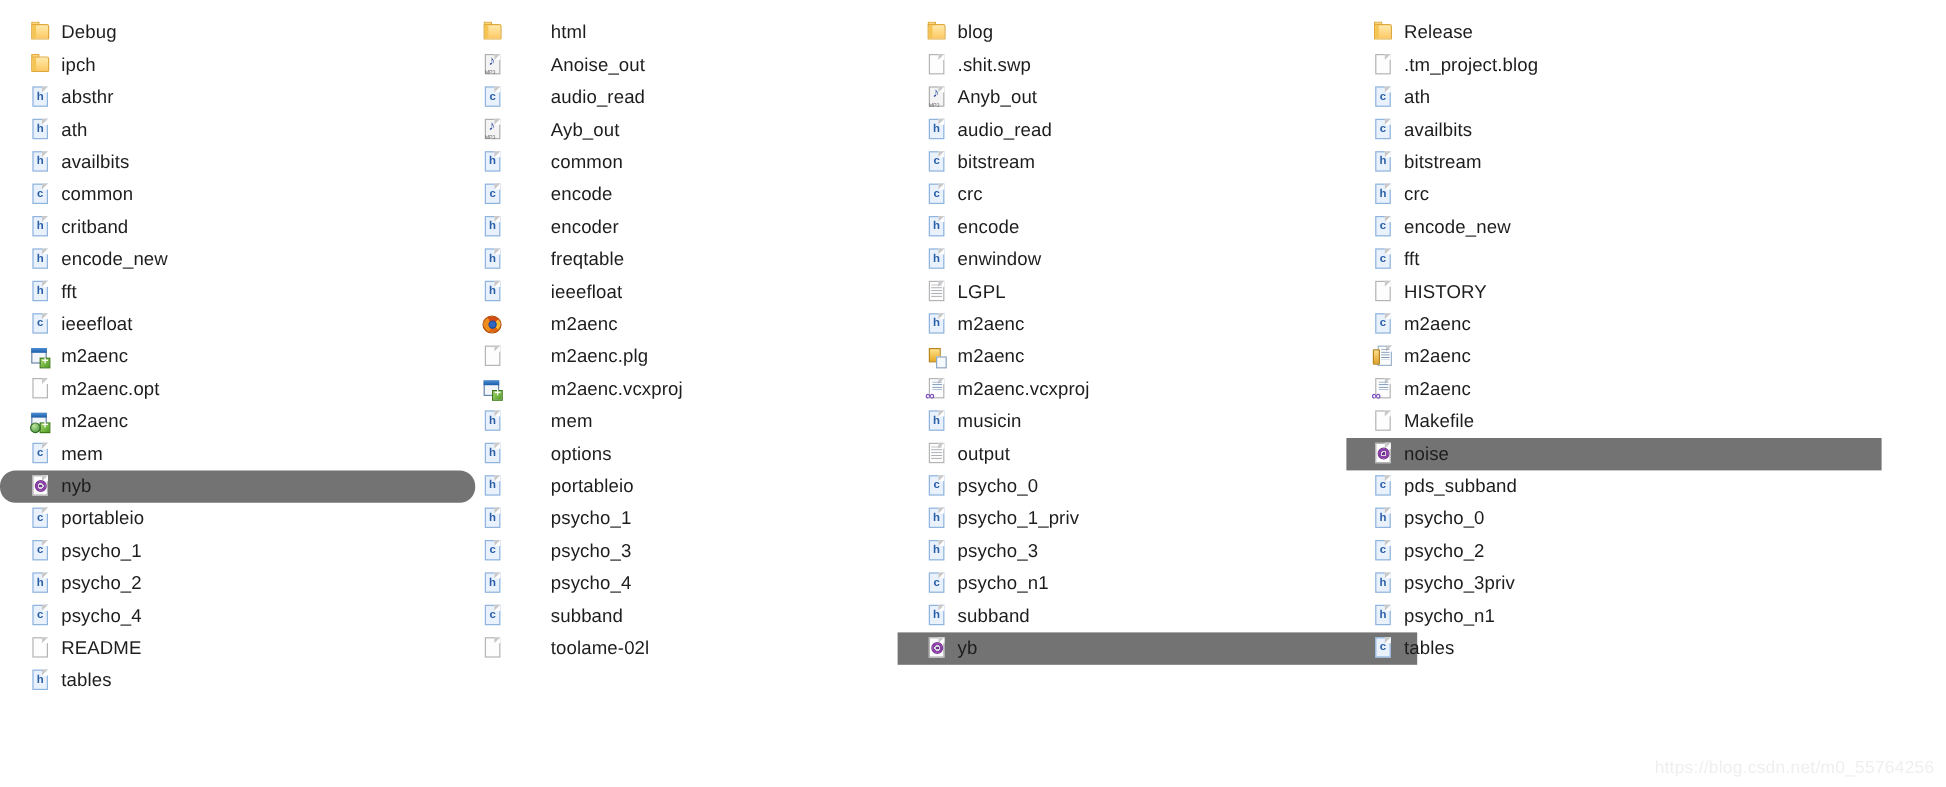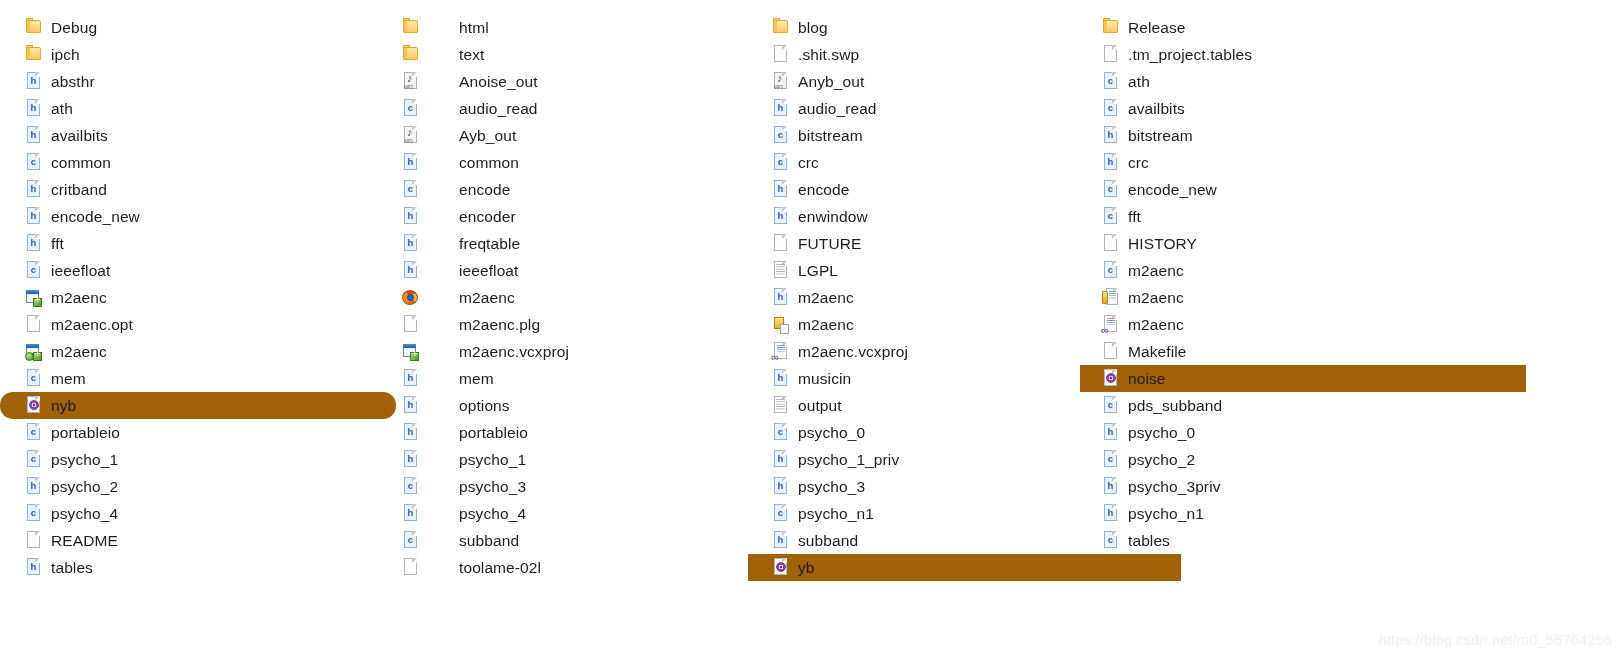--- a/index.html
+++ b/index.html
@@ -17,35 +17,35 @@
     left:0;top:0;
     width:1622px;height:656px;
   }
   .column{
     position:absolute;
     top:14px;
   }
   .col0{left:0px;width:396px;}
   .col1{left:374px;width:396px;}
   .col2{left:748px;width:396px;}
-  .col3{left:1080px;width:446px;}
+  .col3{left:1122px;width:446px;}
 
   .row{
     height:27px;
     display:flex;
     align-items:center;
     box-sizing:border-box;
     padding-left:25px;
     white-space:nowrap;
   }
   .col1 .row{padding-left:28px;gap:31px;}
   .col2 .row{padding-left:24px;}
   .col3 .row{padding-left:22px;}
 
-  .row.sel{background:#a16207;}
+  .row.sel{background:#737373;}
   .col0 .row.sel{ margin-left:0; width:396px;border-radius:13px;}
   .col2 .row.sel{ width:433px;}
   .col3 .row.sel{ width:446px;}
 
   .ic{
     width:17px;height:19px;
     flex:0 0 17px;
     margin-right:9px;
     position:relative;
     display:inline-block;
@@ -431,409 +431,395 @@
     <div class="column col1">
       <div class="row">
         <span class="ic foldericon">
           <span class="ftab"></span>
           <span class="fback"></span>
           <span class="fhi"></span>
         </span>
         <span class="lbl">html</span>
       </div>
       <div class="row">
+        <span class="ic mp3icon">
+          <span class="sheet"></span>
+          <span class="note">♪</span>
+          <span class="tag">MP3</span>
+        </span>
+        <span class="lbl">Anoise_out</span>
+      </div>
+      <div class="row">
+        <span class="ic codeicon">
+          <span class="sheet"></span>
+          <span class="letter">c</span>
+        </span>
+        <span class="lbl">audio_read</span>
+      </div>
+      <div class="row">
+        <span class="ic mp3icon">
+          <span class="sheet"></span>
+          <span class="note">♪</span>
+          <span class="tag">MP3</span>
+        </span>
+        <span class="lbl">Ayb_out</span>
+      </div>
+      <div class="row">
+        <span class="ic codeicon">
+          <span class="sheet"></span>
+          <span class="letter">h</span>
+        </span>
+        <span class="lbl">common</span>
+      </div>
+      <div class="row">
+        <span class="ic codeicon">
+          <span class="sheet"></span>
+          <span class="letter">c</span>
+        </span>
+        <span class="lbl">encode</span>
+      </div>
+      <div class="row">
+        <span class="ic codeicon">
+          <span class="sheet"></span>
+          <span class="letter">h</span>
+        </span>
+        <span class="lbl">encoder</span>
+      </div>
+      <div class="row">
+        <span class="ic codeicon">
+          <span class="sheet"></span>
+          <span class="letter">h</span>
+        </span>
+        <span class="lbl">freqtable</span>
+      </div>
+      <div class="row">
+        <span class="ic codeicon">
+          <span class="sheet"></span>
+          <span class="letter">h</span>
+        </span>
+        <span class="lbl">ieeefloat</span>
+      </div>
+      <div class="row">
+        <span class="ic ffxicon">
+          <span class="ball"></span>
+          <span class="inner"></span>
+        </span>
+        <span class="lbl">m2aenc</span>
+      </div>
+      <div class="row">
+        <span class="ic">
+          <span class="sheet"></span>
+        </span>
+        <span class="lbl">m2aenc.plg</span>
+      </div>
+      <div class="row">
+        <span class="ic vsicon">
+          <span class="win"></span>
+          <span class="bar"></span>
+          <span class="spark"></span>
+        </span>
+        <span class="lbl">m2aenc.vcxproj</span>
+      </div>
+      <div class="row">
+        <span class="ic codeicon">
+          <span class="sheet"></span>
+          <span class="letter">h</span>
+        </span>
+        <span class="lbl">mem</span>
+      </div>
+      <div class="row">
+        <span class="ic codeicon">
+          <span class="sheet"></span>
+          <span class="letter">h</span>
+        </span>
+        <span class="lbl">options</span>
+      </div>
+      <div class="row">
+        <span class="ic codeicon">
+          <span class="sheet"></span>
+          <span class="letter">h</span>
+        </span>
+        <span class="lbl">portableio</span>
+      </div>
+      <div class="row">
+        <span class="ic codeicon">
+          <span class="sheet"></span>
+          <span class="letter">h</span>
+        </span>
+        <span class="lbl">psycho_1</span>
+      </div>
+      <div class="row">
+        <span class="ic codeicon">
+          <span class="sheet"></span>
+          <span class="letter">c</span>
+        </span>
+        <span class="lbl">psycho_3</span>
+      </div>
+      <div class="row">
+        <span class="ic codeicon">
+          <span class="sheet"></span>
+          <span class="letter">h</span>
+        </span>
+        <span class="lbl">psycho_4</span>
+      </div>
+      <div class="row">
+        <span class="ic codeicon">
+          <span class="sheet"></span>
+          <span class="letter">c</span>
+        </span>
+        <span class="lbl">subband</span>
+      </div>
+      <div class="row">
+        <span class="ic">
+          <span class="sheet"></span>
+        </span>
+        <span class="lbl">toolame-02l</span>
+      </div>
+    </div>
+    <div class="column col2">
+      <div class="row">
         <span class="ic foldericon">
           <span class="ftab"></span>
           <span class="fback"></span>
           <span class="fhi"></span>
         </span>
-        <span class="lbl">text</span>
+        <span class="lbl">blog</span>
+      </div>
+      <div class="row">
+        <span class="ic">
+          <span class="sheet"></span>
+        </span>
+        <span class="lbl">.shit.swp</span>
       </div>
       <div class="row">
         <span class="ic mp3icon">
           <span class="sheet"></span>
           <span class="note">♪</span>
           <span class="tag">MP3</span>
         </span>
-        <span class="lbl">Anoise_out</span>
-      </div>
-      <div class="row">
-        <span class="ic codeicon">
-          <span class="sheet"></span>
-          <span class="letter">c</span>
+        <span class="lbl">Anyb_out</span>
+      </div>
+      <div class="row">
+        <span class="ic codeicon">
+          <span class="sheet"></span>
+          <span class="letter">h</span>
         </span>
         <span class="lbl">audio_read</span>
       </div>
       <div class="row">
-        <span class="ic mp3icon">
-          <span class="sheet"></span>
-          <span class="note">♪</span>
-          <span class="tag">MP3</span>
-        </span>
-        <span class="lbl">Ayb_out</span>
-      </div>
-      <div class="row">
-        <span class="ic codeicon">
-          <span class="sheet"></span>
-          <span class="letter">h</span>
-        </span>
-        <span class="lbl">common</span>
-      </div>
-      <div class="row">
-        <span class="ic codeicon">
-          <span class="sheet"></span>
-          <span class="letter">c</span>
+        <span class="ic codeicon">
+          <span class="sheet"></span>
+          <span class="letter">c</span>
+        </span>
+        <span class="lbl">bitstream</span>
+      </div>
+      <div class="row">
+        <span class="ic codeicon">
+          <span class="sheet"></span>
+          <span class="letter">c</span>
+        </span>
+        <span class="lbl">crc</span>
+      </div>
+      <div class="row">
+        <span class="ic codeicon">
+          <span class="sheet"></span>
+          <span class="letter">h</span>
         </span>
         <span class="lbl">encode</span>
       </div>
       <div class="row">
         <span class="ic codeicon">
           <span class="sheet"></span>
           <span class="letter">h</span>
         </span>
-        <span class="lbl">encoder</span>
-      </div>
-      <div class="row">
-        <span class="ic codeicon">
-          <span class="sheet"></span>
-          <span class="letter">h</span>
-        </span>
-        <span class="lbl">freqtable</span>
-      </div>
-      <div class="row">
-        <span class="ic codeicon">
-          <span class="sheet"></span>
-          <span class="letter">h</span>
-        </span>
-        <span class="lbl">ieeefloat</span>
-      </div>
-      <div class="row">
-        <span class="ic ffxicon">
-          <span class="ball"></span>
-          <span class="inner"></span>
+        <span class="lbl">enwindow</span>
+      </div>
+      <div class="row">
+        <span class="ic txticon">
+          <span class="sheet"></span>
+          <span class="lines"></span>
+        </span>
+        <span class="lbl">LGPL</span>
+      </div>
+      <div class="row">
+        <span class="ic codeicon">
+          <span class="sheet"></span>
+          <span class="letter">h</span>
         </span>
         <span class="lbl">m2aenc</span>
       </div>
       <div class="row">
-        <span class="ic">
-          <span class="sheet"></span>
-        </span>
-        <span class="lbl">m2aenc.plg</span>
-      </div>
-      <div class="row">
-        <span class="ic vsicon">
-          <span class="win"></span>
-          <span class="bar"></span>
-          <span class="spark"></span>
+        <span class="ic pkgicon">
+          <span class="box"></span>
+          <span class="pg"></span>
+        </span>
+        <span class="lbl">m2aenc</span>
+      </div>
+      <div class="row">
+        <span class="ic vcxicon">
+          <span class="sheet"></span>
+          <span class="stripes"></span>
+          <span class="inf">∞</span>
         </span>
         <span class="lbl">m2aenc.vcxproj</span>
       </div>
       <div class="row">
         <span class="ic codeicon">
           <span class="sheet"></span>
           <span class="letter">h</span>
         </span>
-        <span class="lbl">mem</span>
-      </div>
-      <div class="row">
-        <span class="ic codeicon">
-          <span class="sheet"></span>
-          <span class="letter">h</span>
-        </span>
-        <span class="lbl">options</span>
-      </div>
-      <div class="row">
-        <span class="ic codeicon">
-          <span class="sheet"></span>
-          <span class="letter">h</span>
-        </span>
-        <span class="lbl">portableio</span>
-      </div>
-      <div class="row">
-        <span class="ic codeicon">
-          <span class="sheet"></span>
-          <span class="letter">h</span>
-        </span>
-        <span class="lbl">psycho_1</span>
-      </div>
-      <div class="row">
-        <span class="ic codeicon">
-          <span class="sheet"></span>
-          <span class="letter">c</span>
+        <span class="lbl">musicin</span>
+      </div>
+      <div class="row">
+        <span class="ic txticon">
+          <span class="sheet"></span>
+          <span class="lines"></span>
+        </span>
+        <span class="lbl">output</span>
+      </div>
+      <div class="row">
+        <span class="ic codeicon">
+          <span class="sheet"></span>
+          <span class="letter">c</span>
+        </span>
+        <span class="lbl">psycho_0</span>
+      </div>
+      <div class="row">
+        <span class="ic codeicon">
+          <span class="sheet"></span>
+          <span class="letter">h</span>
+        </span>
+        <span class="lbl">psycho_1_priv</span>
+      </div>
+      <div class="row">
+        <span class="ic codeicon">
+          <span class="sheet"></span>
+          <span class="letter">h</span>
         </span>
         <span class="lbl">psycho_3</span>
       </div>
       <div class="row">
         <span class="ic codeicon">
           <span class="sheet"></span>
-          <span class="letter">h</span>
-        </span>
-        <span class="lbl">psycho_4</span>
-      </div>
-      <div class="row">
-        <span class="ic codeicon">
-          <span class="sheet"></span>
-          <span class="letter">c</span>
+          <span class="letter">c</span>
+        </span>
+        <span class="lbl">psycho_n1</span>
+      </div>
+      <div class="row">
+        <span class="ic codeicon">
+          <span class="sheet"></span>
+          <span class="letter">h</span>
         </span>
         <span class="lbl">subband</span>
       </div>
-      <div class="row">
-        <span class="ic">
-          <span class="sheet"></span>
-        </span>
-        <span class="lbl">toolame-02l</span>
+      <div class="row sel">
+        <span class="ic objicon">
+          <span class="sheet"></span>
+          <span class="disc"></span>
+        </span>
+        <span class="lbl">yb</span>
       </div>
     </div>
-    <div class="column col2">
+    <div class="column col3">
       <div class="row">
         <span class="ic foldericon">
           <span class="ftab"></span>
           <span class="fback"></span>
           <span class="fhi"></span>
         </span>
-        <span class="lbl">blog</span>
+        <span class="lbl">Release</span>
       </div>
       <div class="row">
         <span class="ic">
           <span class="sheet"></span>
         </span>
-        <span class="lbl">.shit.swp</span>
-      </div>
-      <div class="row">
-        <span class="ic mp3icon">
-          <span class="sheet"></span>
-          <span class="note">♪</span>
-          <span class="tag">MP3</span>
-        </span>
-        <span class="lbl">Anyb_out</span>
-      </div>
-      <div class="row">
-        <span class="ic codeicon">
-          <span class="sheet"></span>
-          <span class="letter">h</span>
-        </span>
-        <span class="lbl">audio_read</span>
-      </div>
-      <div class="row">
-        <span class="ic codeicon">
-          <span class="sheet"></span>
-          <span class="letter">c</span>
+        <span class="lbl">.tm_project.blog</span>
+      </div>
+      <div class="row">
+        <span class="ic codeicon">
+          <span class="sheet"></span>
+          <span class="letter">c</span>
+        </span>
+        <span class="lbl">ath</span>
+      </div>
+      <div class="row">
+        <span class="ic codeicon">
+          <span class="sheet"></span>
+          <span class="letter">c</span>
+        </span>
+        <span class="lbl">availbits</span>
+      </div>
+      <div class="row">
+        <span class="ic codeicon">
+          <span class="sheet"></span>
+          <span class="letter">h</span>
         </span>
         <span class="lbl">bitstream</span>
       </div>
       <div class="row">
         <span class="ic codeicon">
           <span class="sheet"></span>
-          <span class="letter">c</span>
+          <span class="letter">h</span>
         </span>
         <span class="lbl">crc</span>
       </div>
       <div class="row">
         <span class="ic codeicon">
           <span class="sheet"></span>
-          <span class="letter">h</span>
-        </span>
-        <span class="lbl">encode</span>
-      </div>
-      <div class="row">
-        <span class="ic codeicon">
-          <span class="sheet"></span>
-          <span class="letter">h</span>
-        </span>
-        <span class="lbl">enwindow</span>
+          <span class="letter">c</span>
+        </span>
+        <span class="lbl">encode_new</span>
+      </div>
+      <div class="row">
+        <span class="ic codeicon">
+          <span class="sheet"></span>
+          <span class="letter">c</span>
+        </span>
+        <span class="lbl">fft</span>
       </div>
       <div class="row">
         <span class="ic">
           <span class="sheet"></span>
         </span>
-        <span class="lbl">FUTURE</span>
-      </div>
-      <div class="row">
-        <span class="ic txticon">
-          <span class="sheet"></span>
-          <span class="lines"></span>
-        </span>
-        <span class="lbl">LGPL</span>
-      </div>
-      <div class="row">
-        <span class="ic codeicon">
-          <span class="sheet"></span>
-          <span class="letter">h</span>
+        <span class="lbl">HISTORY</span>
+      </div>
+      <div class="row">
+        <span class="ic codeicon">
+          <span class="sheet"></span>
+          <span class="letter">c</span>
         </span>
         <span class="lbl">m2aenc</span>
       </div>
       <div class="row">
-        <span class="ic pkgicon">
-          <span class="box"></span>
-          <span class="pg"></span>
+        <span class="ic libicon">
+          <span class="sheet"></span>
+          <span class="slines"></span>
+          <span class="col"></span>
         </span>
         <span class="lbl">m2aenc</span>
       </div>
       <div class="row">
         <span class="ic vcxicon">
           <span class="sheet"></span>
           <span class="stripes"></span>
           <span class="inf">∞</span>
         </span>
-        <span class="lbl">m2aenc.vcxproj</span>
-      </div>
-      <div class="row">
-        <span class="ic codeicon">
-          <span class="sheet"></span>
-          <span class="letter">h</span>
-        </span>
-        <span class="lbl">musicin</span>
-      </div>
-      <div class="row">
-        <span class="ic txticon">
-          <span class="sheet"></span>
-          <span class="lines"></span>
-        </span>
-        <span class="lbl">output</span>
-      </div>
-      <div class="row">
-        <span class="ic codeicon">
-          <span class="sheet"></span>
-          <span class="letter">c</span>
-        </span>
-        <span class="lbl">psycho_0</span>
-      </div>
-      <div class="row">
-        <span class="ic codeicon">
-          <span class="sheet"></span>
-          <span class="letter">h</span>
-        </span>
-        <span class="lbl">psycho_1_priv</span>
-      </div>
-      <div class="row">
-        <span class="ic codeicon">
-          <span class="sheet"></span>
-          <span class="letter">h</span>
-        </span>
-        <span class="lbl">psycho_3</span>
-      </div>
-      <div class="row">
-        <span class="ic codeicon">
-          <span class="sheet"></span>
-          <span class="letter">c</span>
-        </span>
-        <span class="lbl">psycho_n1</span>
-      </div>
-      <div class="row">
-        <span class="ic codeicon">
-          <span class="sheet"></span>
-          <span class="letter">h</span>
-        </span>
-        <span class="lbl">subband</span>
+        <span class="lbl">m2aenc</span>
+      </div>
+      <div class="row">
+        <span class="ic">
+          <span class="sheet"></span>
+        </span>
+        <span class="lbl">Makefile</span>
       </div>
       <div class="row sel">
         <span class="ic objicon">
           <span class="sheet"></span>
           <span class="disc"></span>
         </span>
-        <span class="lbl">yb</span>
-      </div>
-    </div>
-    <div class="column col3">
-      <div class="row">
-        <span class="ic foldericon">
-          <span class="ftab"></span>
-          <span class="fback"></span>
-          <span class="fhi"></span>
-        </span>
-        <span class="lbl">Release</span>
-      </div>
-      <div class="row">
-        <span class="ic">
-          <span class="sheet"></span>
-        </span>
-        <span class="lbl">.tm_project.tables</span>
-      </div>
-      <div class="row">
-        <span class="ic codeicon">
-          <span class="sheet"></span>
-          <span class="letter">c</span>
-        </span>
-        <span class="lbl">ath</span>
-      </div>
-      <div class="row">
-        <span class="ic codeicon">
-          <span class="sheet"></span>
-          <span class="letter">c</span>
-        </span>
-        <span class="lbl">availbits</span>
-      </div>
-      <div class="row">
-        <span class="ic codeicon">
-          <span class="sheet"></span>
-          <span class="letter">h</span>
-        </span>
-        <span class="lbl">bitstream</span>
-      </div>
-      <div class="row">
-        <span class="ic codeicon">
-          <span class="sheet"></span>
-          <span class="letter">h</span>
-        </span>
-        <span class="lbl">crc</span>
-      </div>
-      <div class="row">
-        <span class="ic codeicon">
-          <span class="sheet"></span>
-          <span class="letter">c</span>
-        </span>
-        <span class="lbl">encode_new</span>
-      </div>
-      <div class="row">
-        <span class="ic codeicon">
-          <span class="sheet"></span>
-          <span class="letter">c</span>
-        </span>
-        <span class="lbl">fft</span>
-      </div>
-      <div class="row">
-        <span class="ic">
-          <span class="sheet"></span>
-        </span>
-        <span class="lbl">HISTORY</span>
-      </div>
-      <div class="row">
-        <span class="ic codeicon">
-          <span class="sheet"></span>
-          <span class="letter">c</span>
-        </span>
-        <span class="lbl">m2aenc</span>
-      </div>
-      <div class="row">
-        <span class="ic libicon">
-          <span class="sheet"></span>
-          <span class="slines"></span>
-          <span class="col"></span>
-        </span>
-        <span class="lbl">m2aenc</span>
-      </div>
-      <div class="row">
-        <span class="ic vcxicon">
-          <span class="sheet"></span>
-          <span class="stripes"></span>
-          <span class="inf">∞</span>
-        </span>
-        <span class="lbl">m2aenc</span>
-      </div>
-      <div class="row">
-        <span class="ic">
-          <span class="sheet"></span>
-        </span>
-        <span class="lbl">Makefile</span>
-      </div>
-      <div class="row sel">
-        <span class="ic objicon">
-          <span class="sheet"></span>
-          <span class="disc"></span>
-        </span>
         <span class="lbl">noise</span>
       </div>
       <div class="row">
         <span class="ic codeicon">
           <span class="sheet"></span>
           <span class="letter">c</span>
         </span>
         <span class="lbl">pds_subband</span>
       </div>
       <div class="row">

